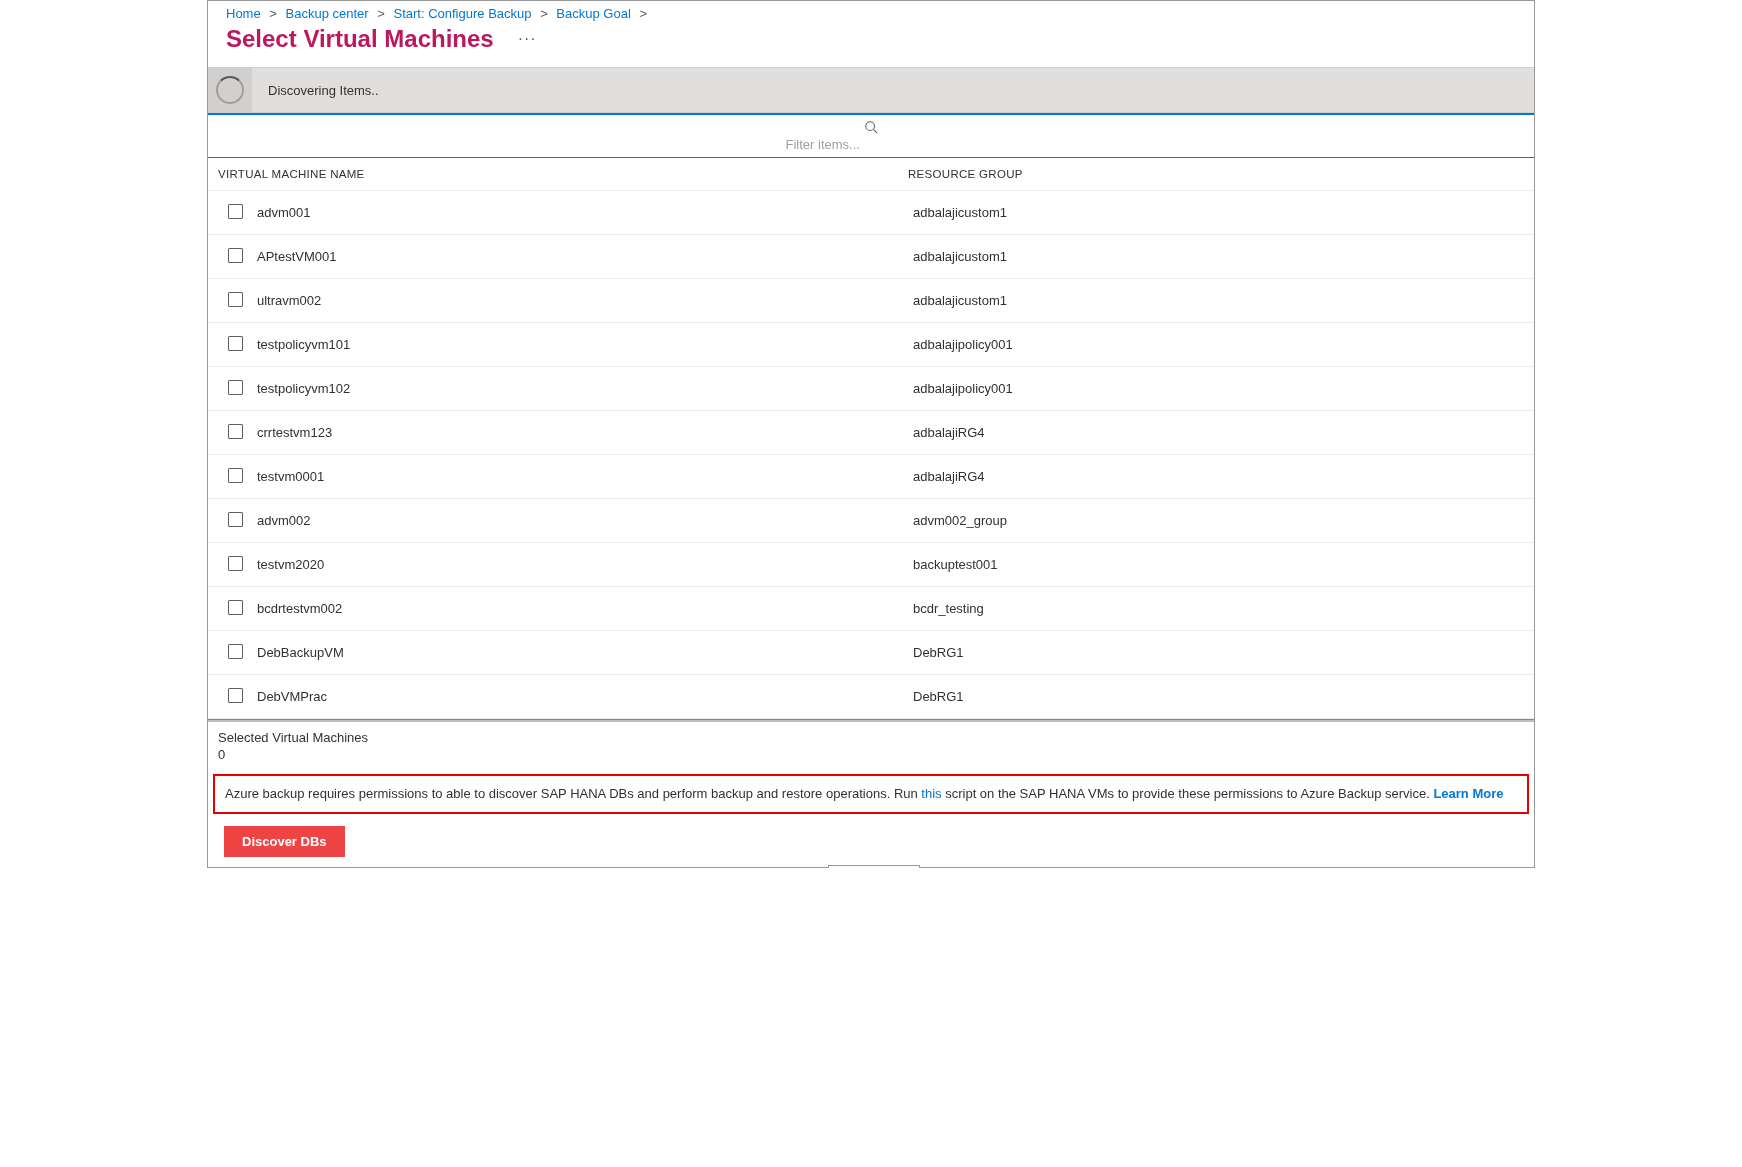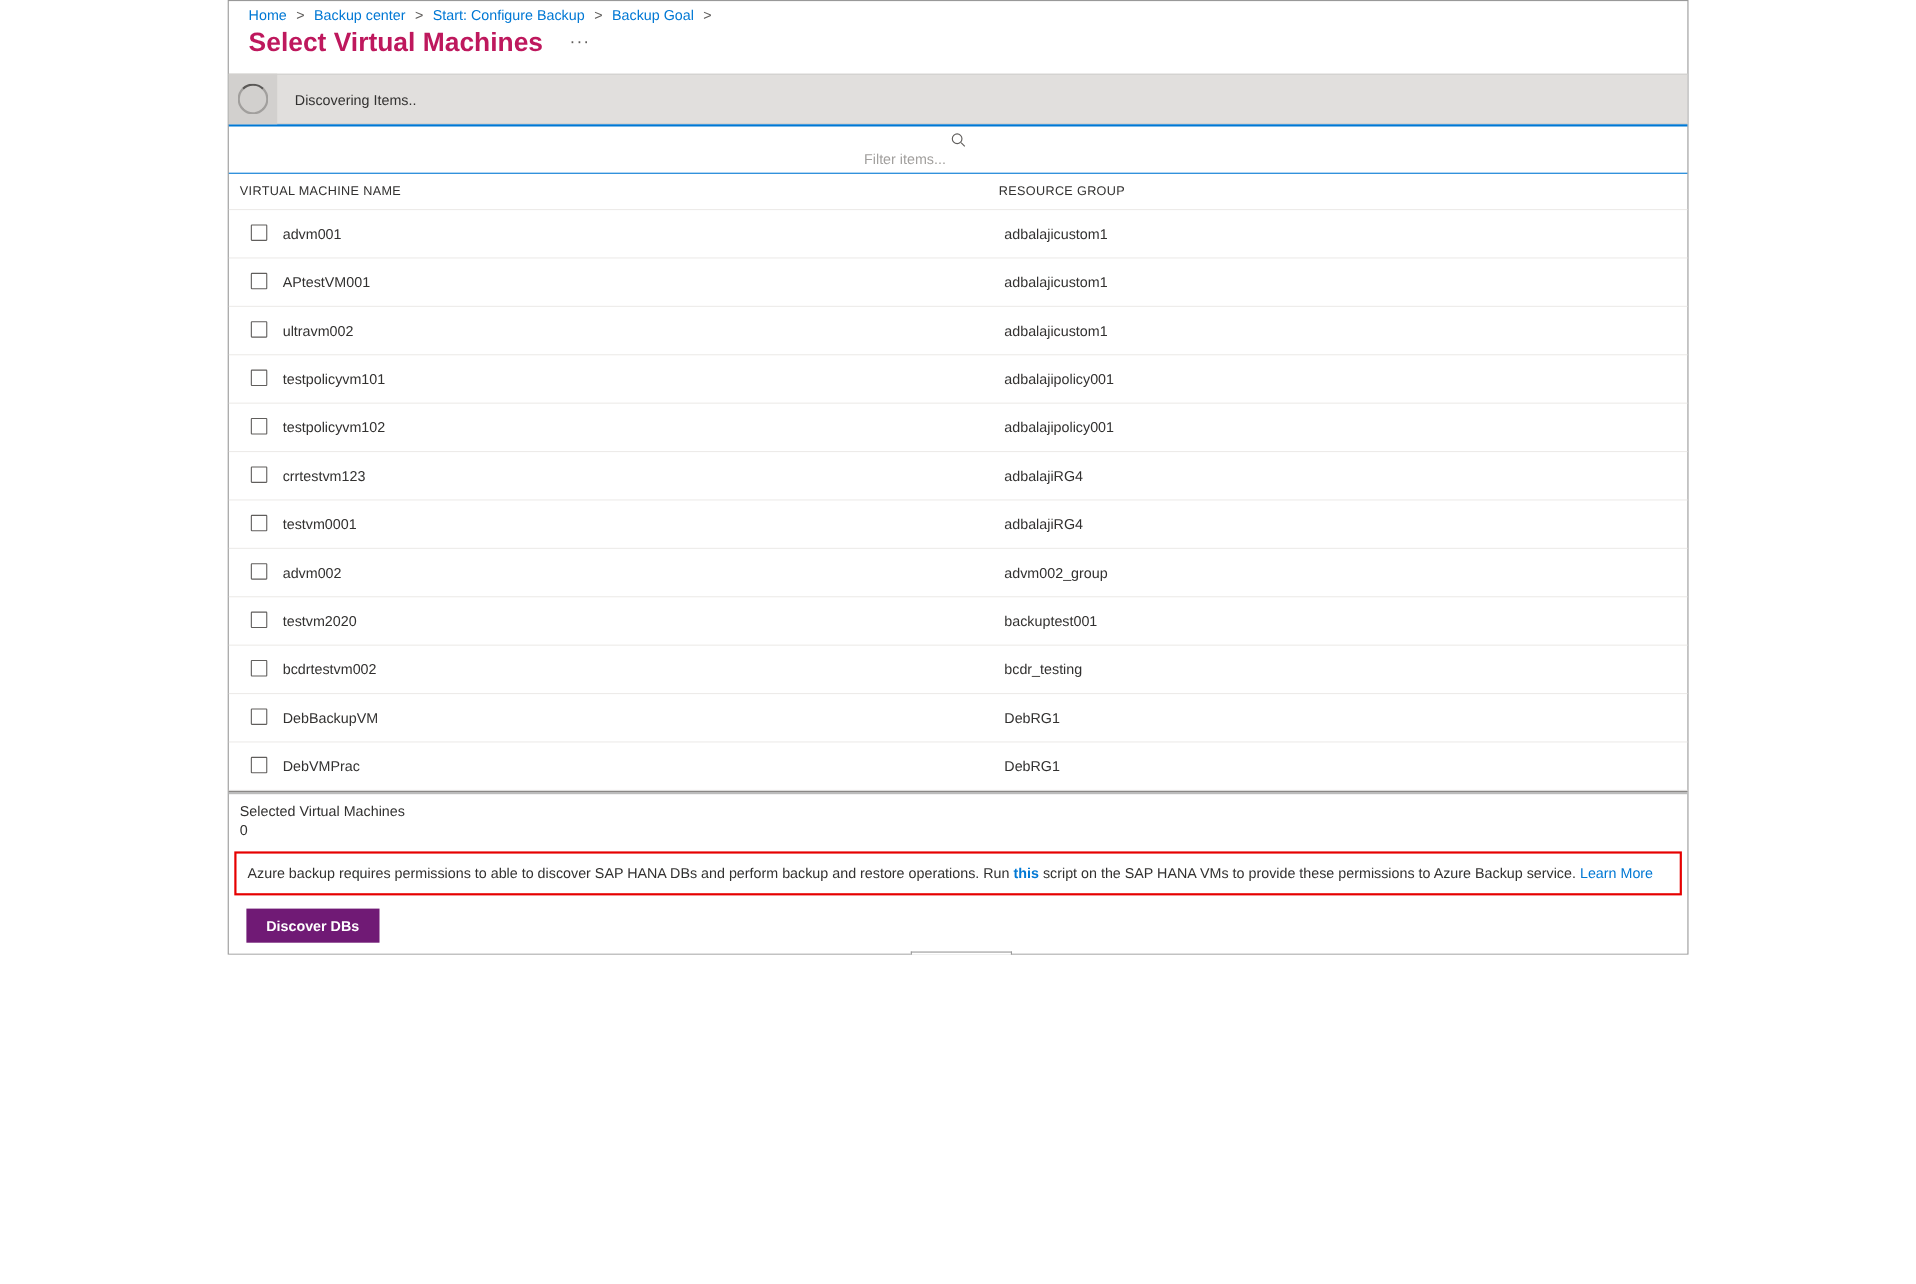--- a/index.html
+++ b/index.html
@@ -129,25 +129,25 @@
     .selected-count { margin-top: 2px; }
     .notice-wrap { padding: 0 5px; }
     .notice {
       border: 2.5px solid #e60000;
       padding: 8px 10px;
       margin: 6px 0;
       font-size: 13px;
       color: #323130;
       line-height: 1.5;
     }
-    .notice a { color: #0078d4; text-decoration: none; font-weight: 400;}
-    .notice .this-link { font-weight: 700; }
+    .notice a { color: #0078d4; text-decoration: none; font-weight: 700;}
+    .notice .this-link { font-weight: 400; }
     .btn-row { padding: 6px 16px 10px 16px; }
     .primary-btn {
-      background: #701a75;
+      background: #ef4444;
       color: #fff;
       border: none;
       padding: 8px 18px;
       font-size: 13px;
       font-weight: 600;
       cursor: pointer;
     }
     .ms-store {
       position: absolute;
       left: 620px;

